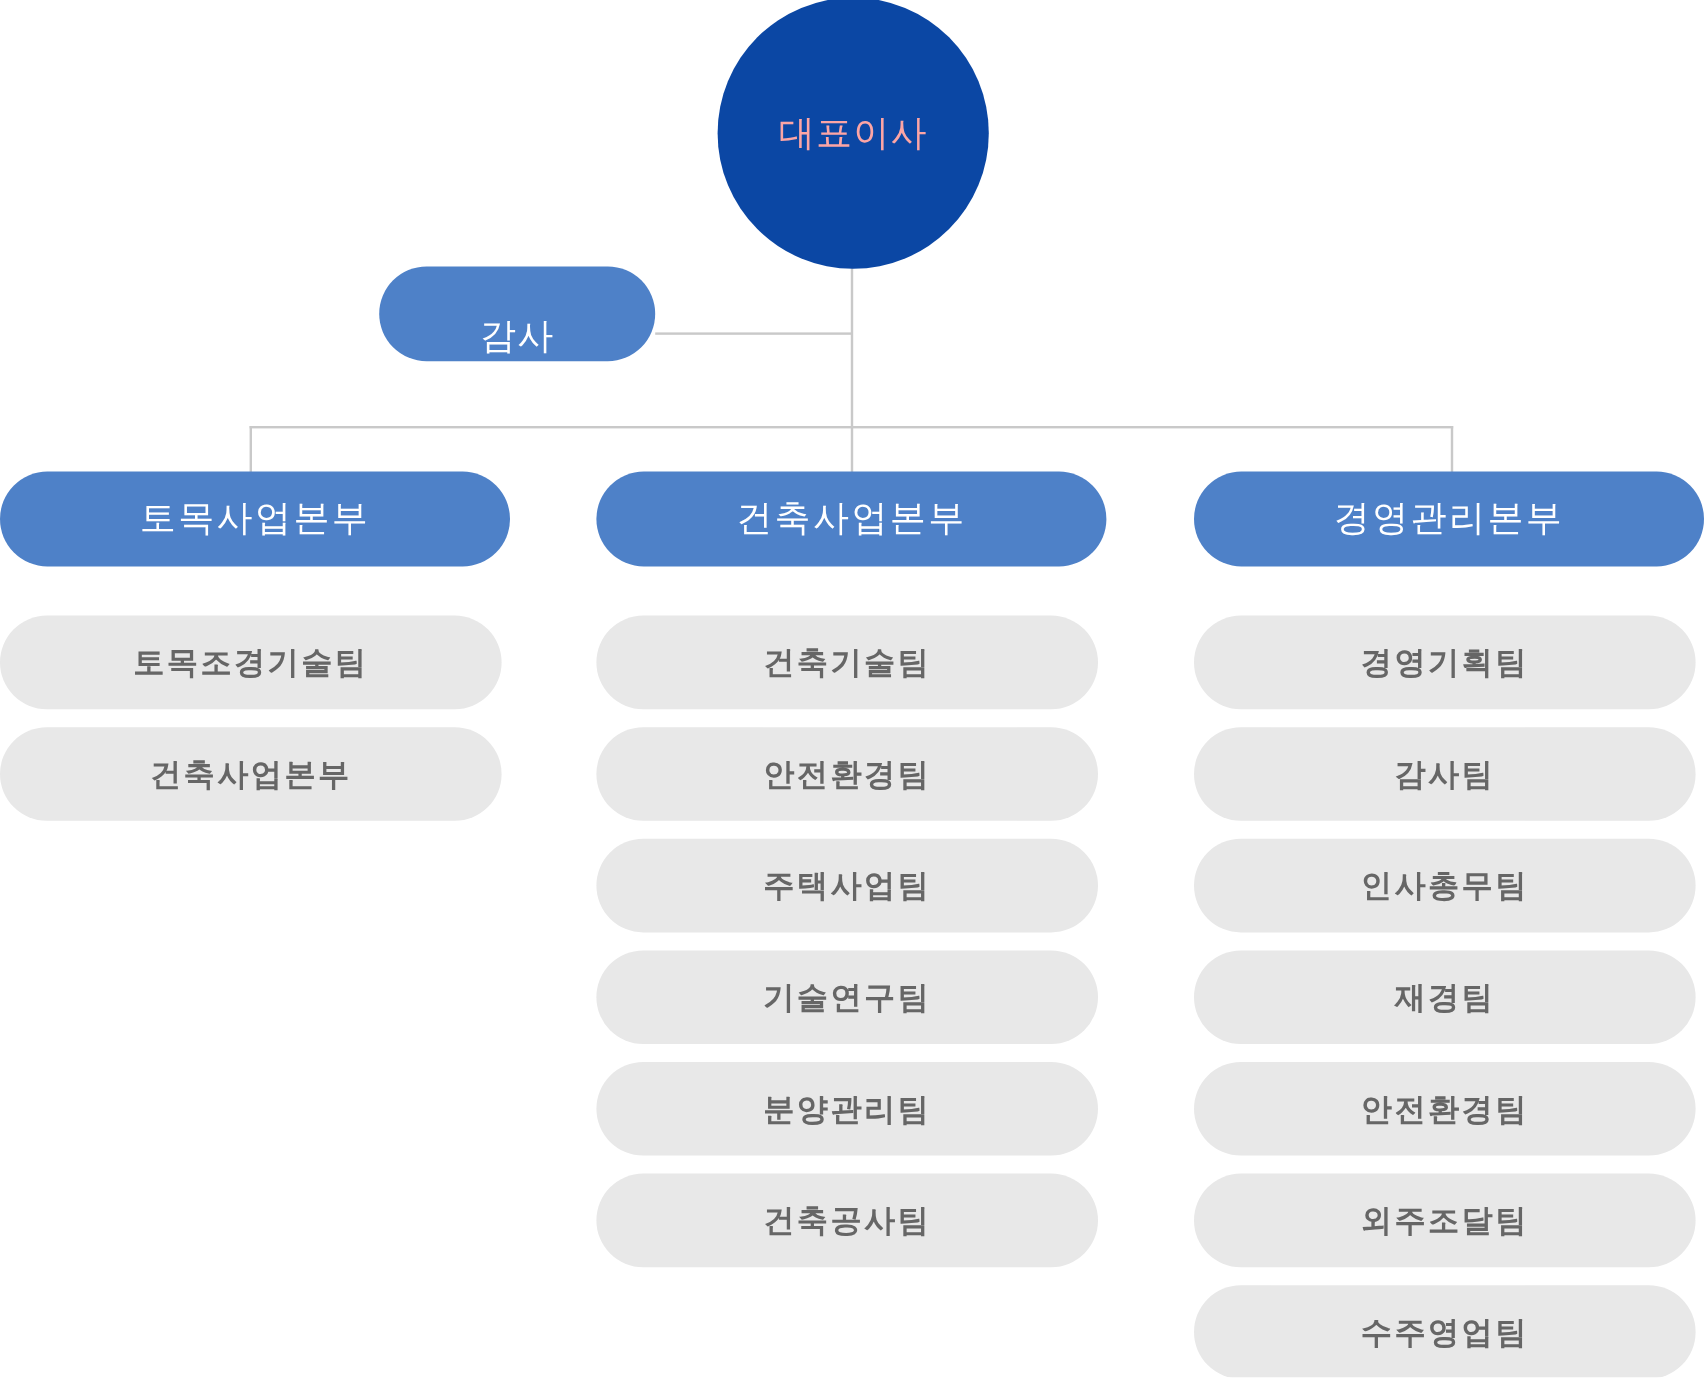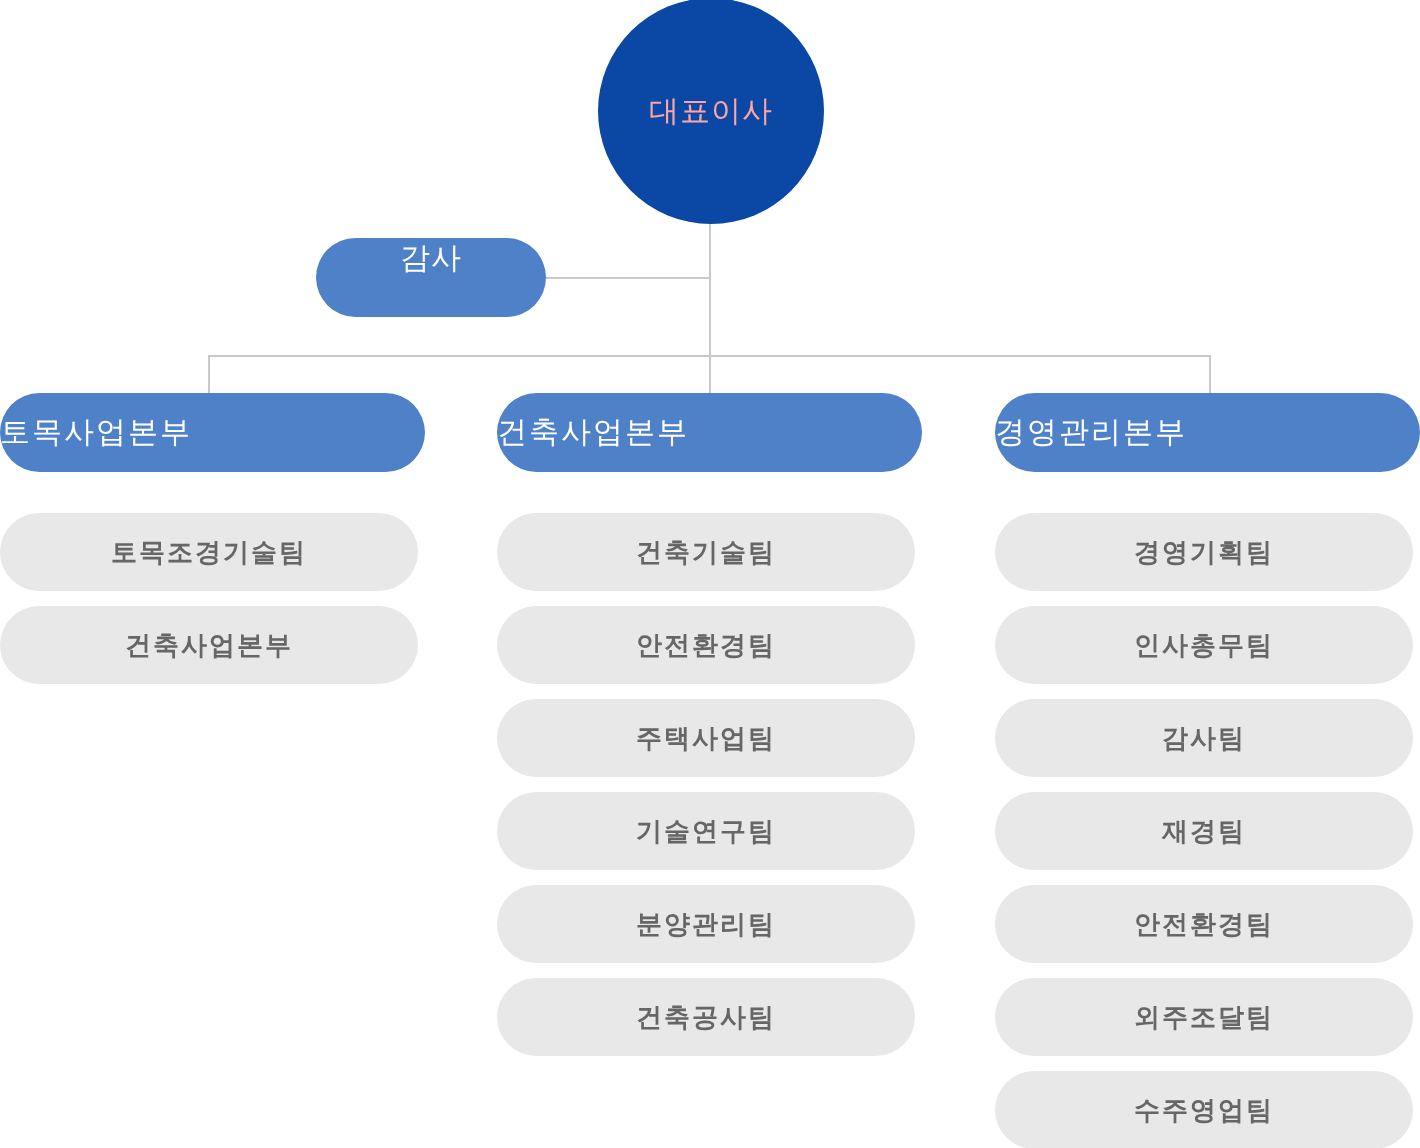--- a/index.html
+++ b/index.html
@@ -43,27 +43,27 @@
     color: #fca5a5;
     font-size: 30px;
     letter-spacing: 1px;
     white-space: nowrap;
   }
 
   
   .audit-node {
     position: absolute;
     left: 316px;
-    top: 238px;
+    top: 222px;
     width: 230px;
     height: 79px;
     border-radius: 40px;
     background: #4e81c8;
     display: flex;
-    align-items: flex-start;
+    align-items: flex-end;
     justify-content: center;
   }
   .audit-label {
     color: #ffffff;
     font-size: 30px;
     letter-spacing: 1px;
     white-space: nowrap;
   }
 
   
@@ -82,21 +82,21 @@
   .col-1 { left: 497px; }
   .col-2 { left: 995px; }
 
   .division-node {
     width: 425px;
     height: 79px;
     border-radius: 40px;
     background: #4e81c8;
     display: flex;
     align-items: center;
-    justify-content: flex-start;
+    justify-content: center;
     box-sizing: border-box;
   }
   .division-label {
     color: #ffffff;
     font-size: 30px;
     letter-spacing: 2px;
     white-space: nowrap;
   }
 
   .team-list {
@@ -188,24 +188,24 @@
 
     <div class="column col-2">
       <div class="division-node">
         <span class="division-label">경영관리본부</span>
       </div>
       <div class="team-list">
         <div class="team-node">
           <span class="team-label">경영기획팀</span>
         </div>
         <div class="team-node">
+          <span class="team-label">감사팀</span>
+        </div>
+        <div class="team-node">
           <span class="team-label">인사총무팀</span>
-        </div>
-        <div class="team-node">
-          <span class="team-label">감사팀</span>
         </div>
         <div class="team-node">
           <span class="team-label">재경팀</span>
         </div>
         <div class="team-node">
           <span class="team-label">안전환경팀</span>
         </div>
         <div class="team-node">
           <span class="team-label">외주조달팀</span>
         </div>

